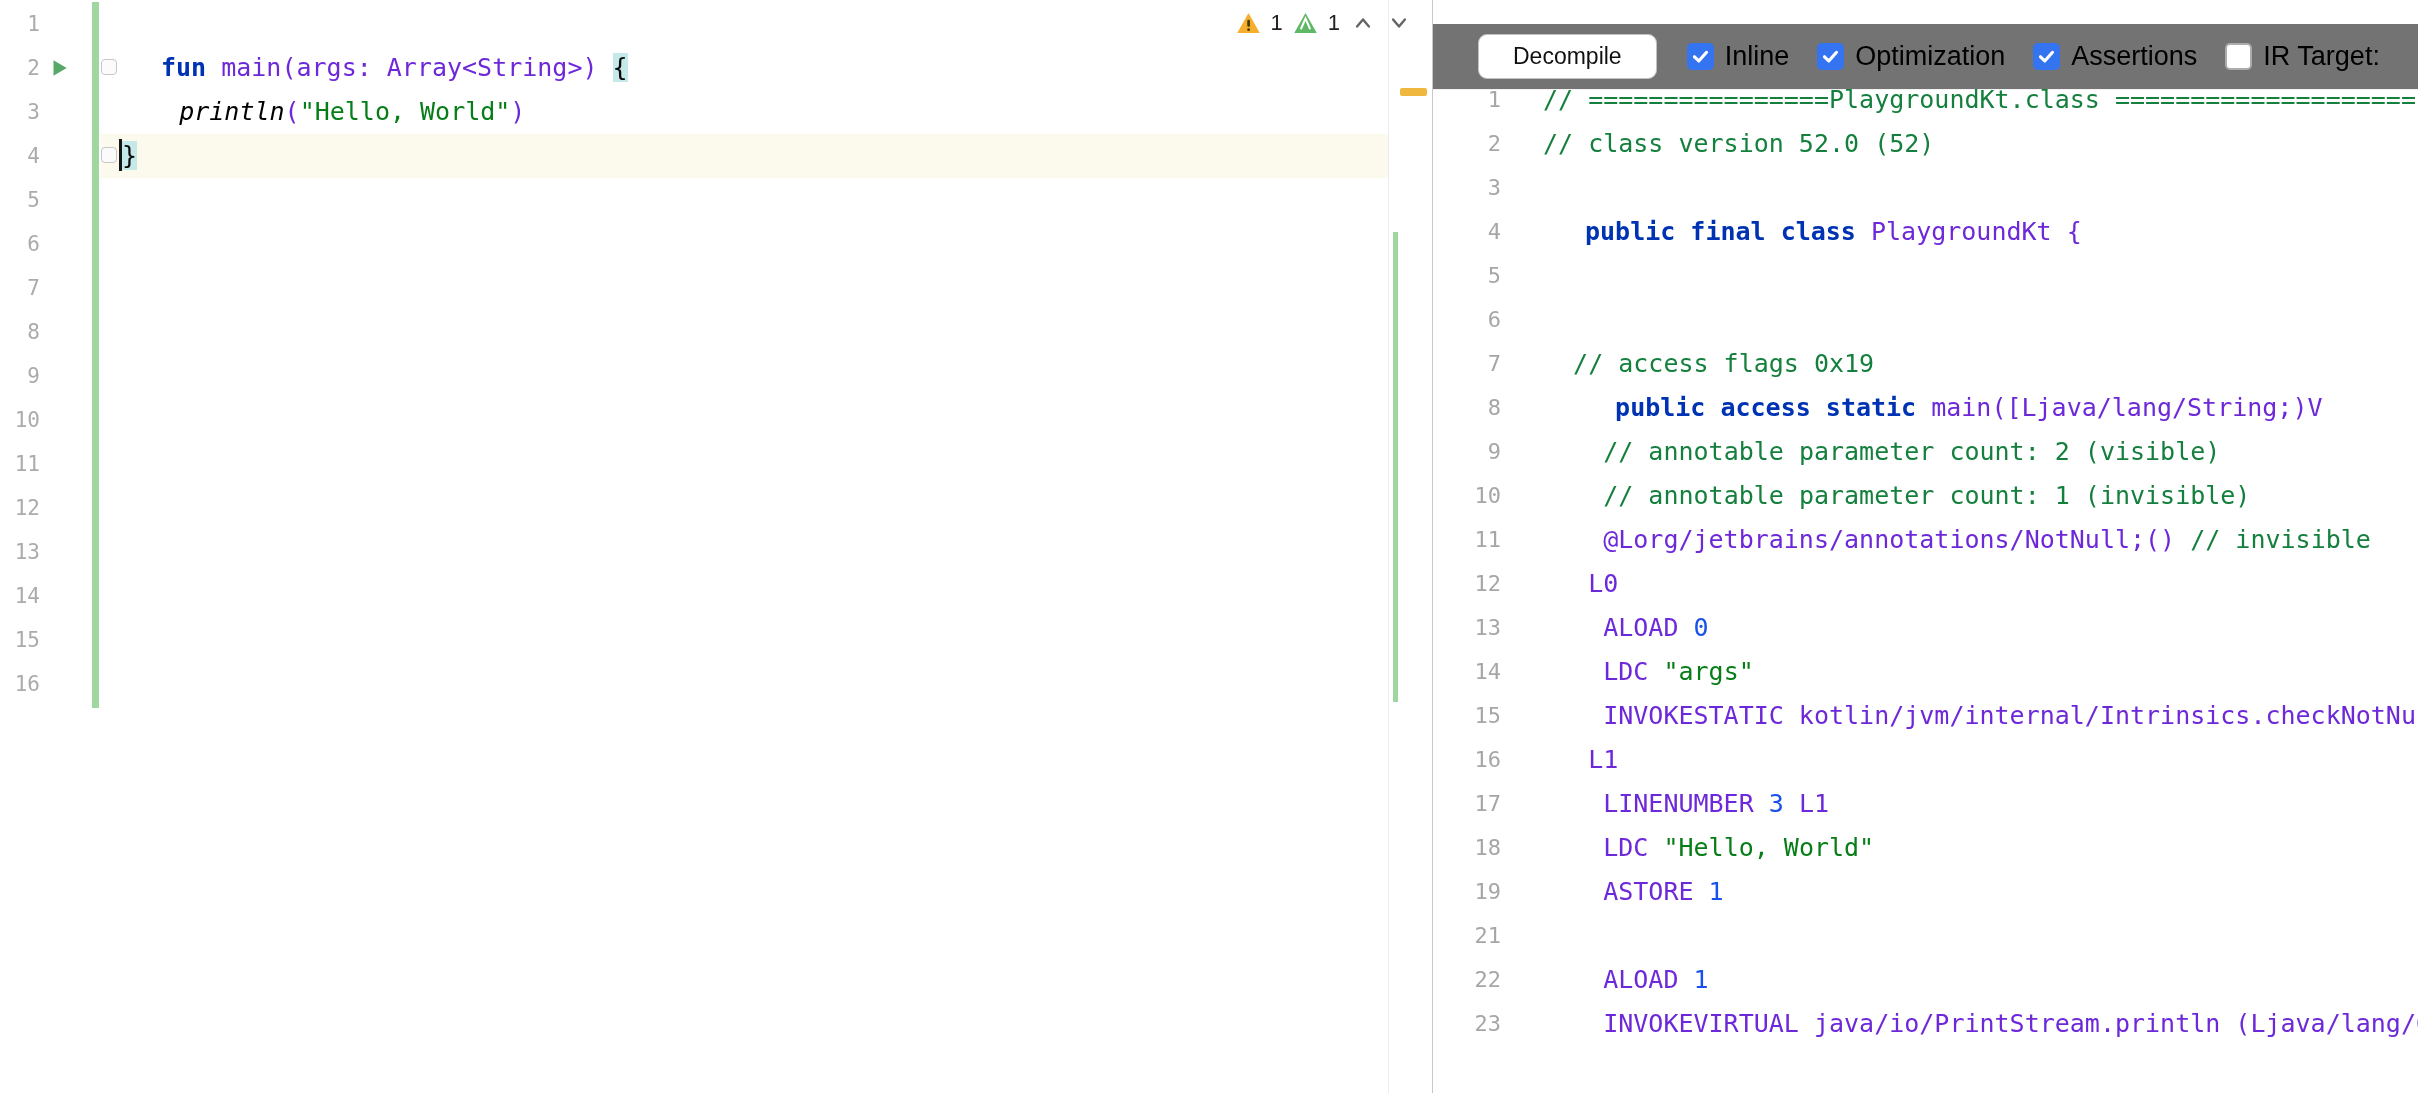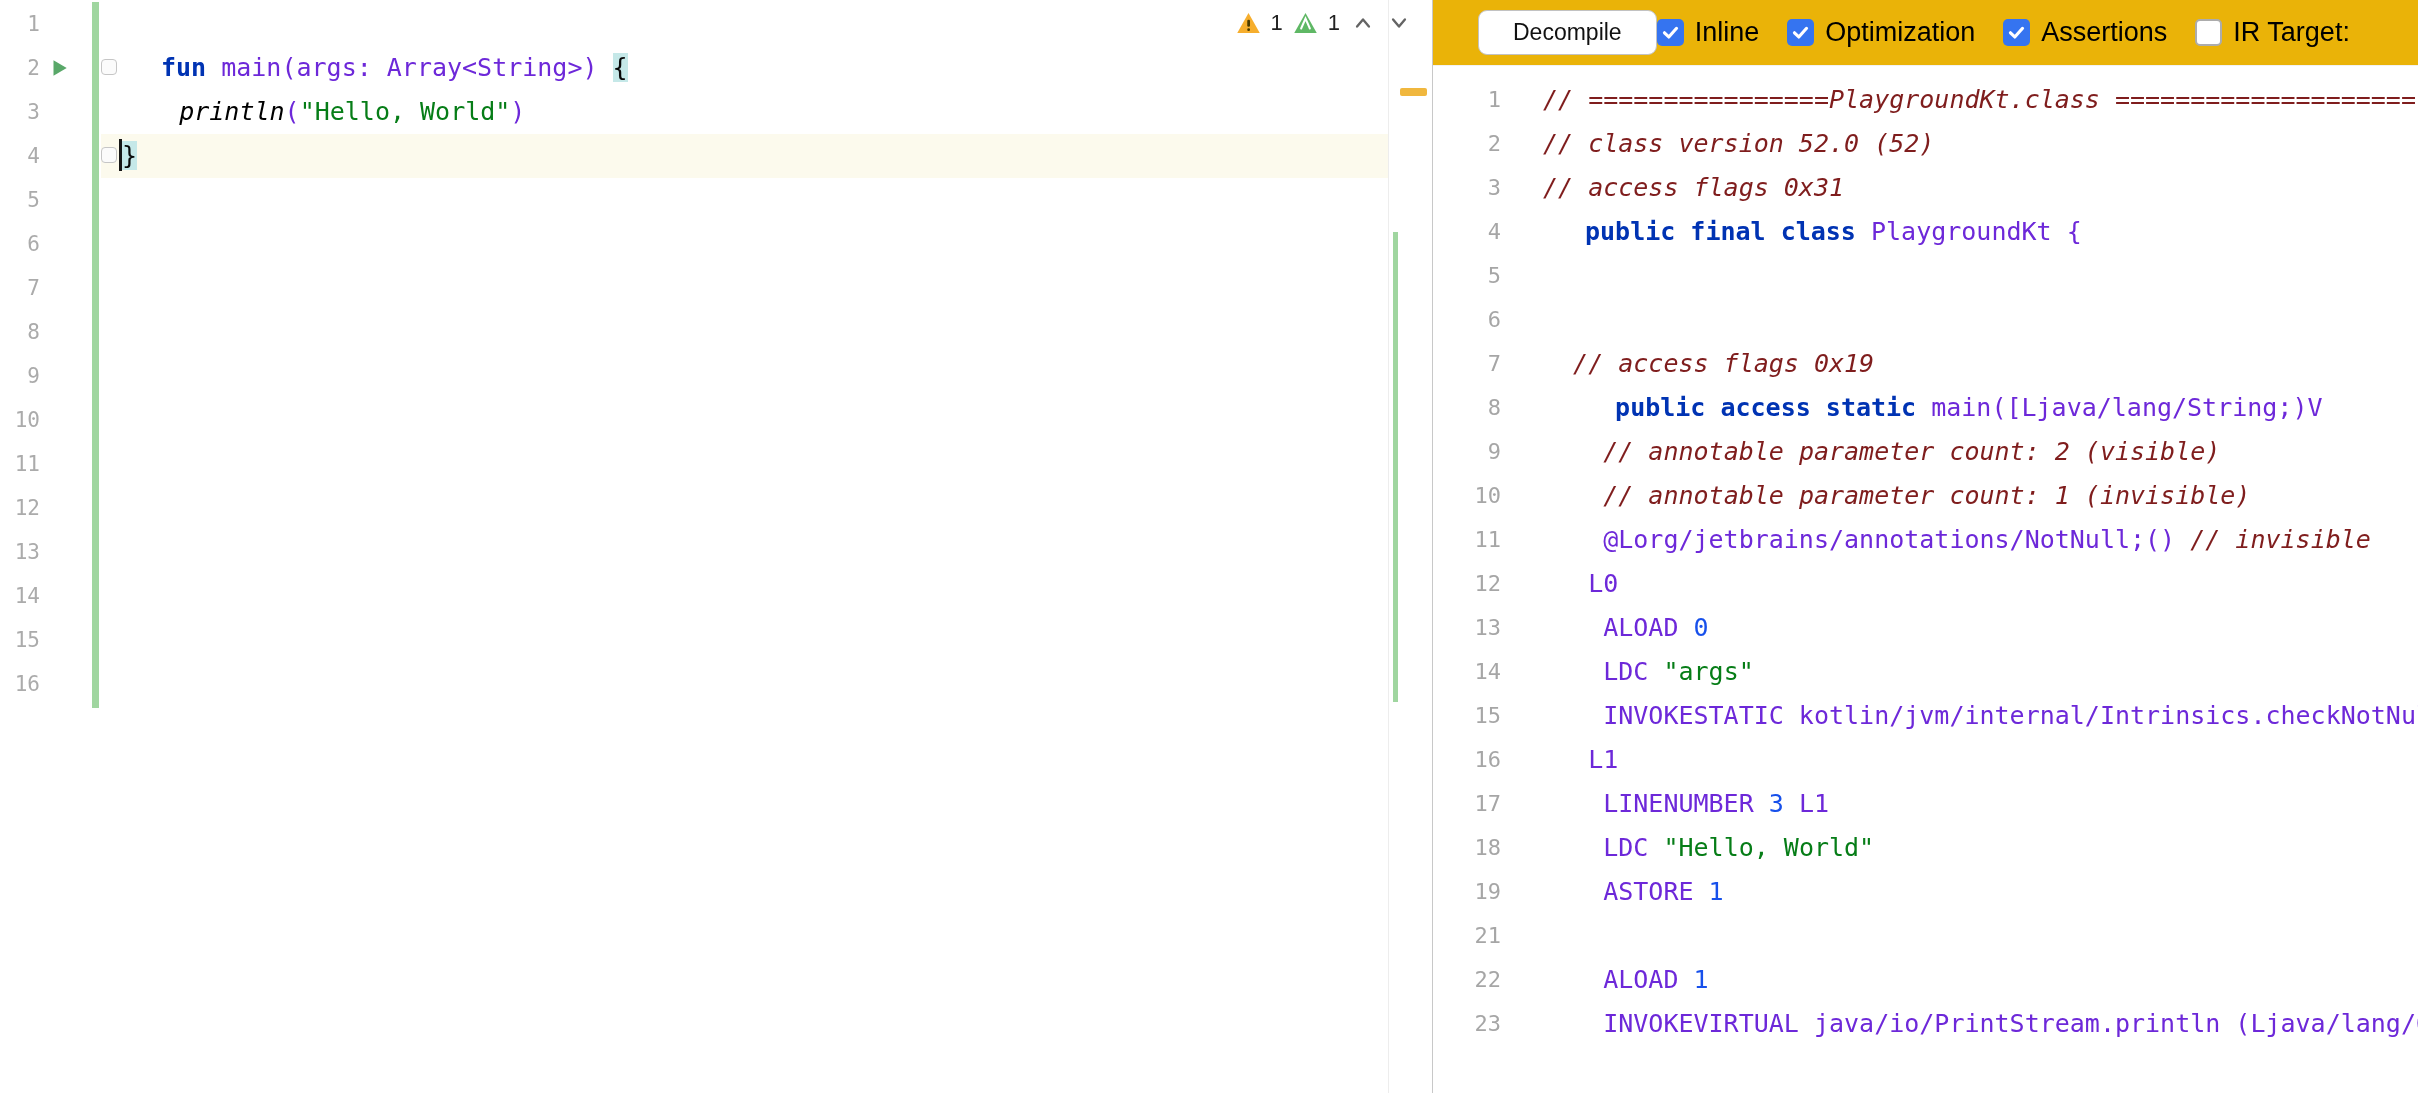--- a/index.html
+++ b/index.html
@@ -21,38 +21,38 @@
   .fold-marker { position: absolute; left: 0; top: 13px; width: 16px; height: 16px; border: 1px solid #C6C6C6; border-radius: 4px; background: #FBFBFB; }
   .caret { display: inline-block; width: 3px; height: 32px; background: #151515; vertical-align: middle; margin-top: -4px; }
 
   .vcs-bar { position: absolute; left: 92px; top: 2px; width: 7px; height: 706px; background: #A0D6A0; }
 
   
   .tk-kw { color: #0033B3; font-weight: bold; margin-left: 42px; }
   .tk-plain { color: #6d28d9; }
   .tk-str { color: #067D17; }
   .tk-num { color: #1750EB; }
-  .tk-cmt { color: #7f1d1d; font-style: italic; }
+  .tk-cmt { color: #15803d; }
   .tk-call { color: #000; font-style: italic; }
   .tk-brace { color: #080808; background: #C5E8E8; }
 
   
   .inspections { position: absolute; top: 10px; right: 20px; display: flex; align-items: center; gap: 10px; z-index: 5; background: transparent; }
   .insp-count { font-size: 22px; color: #222; }
   .insp-icon { width: 25px; height: 25px; }
   .chev { width: 26px; height: 26px; cursor: pointer; }
 
   
   .stripe { position: absolute; left: 1388px; top: 0; width: 44px; height: 1093px; background: #fff; border-left: 1px solid #EDEDED; }
   .mark-warning { position: absolute; left: 11px; top: 88px; width: 27px; height: 8px; border-radius: 2px; background: #F0B73E; }
   .mark-vcs { position: absolute; left: 4px; top: 232px; width: 5px; height: 470px; background: #A0D6A0; }
 
   
   .bytecode-pane { position: absolute; left: 1432px; top: 0; width: 986px; height: 1093px; background: #fff; border-left: 1px solid #C8C8C8; overflow: hidden; }
-  .toolbar { height: 66px; display: flex; align-items: center; padding-left: 45px; border-bottom: 1px solid #F2F2F2; background: #eab308; white-space: nowrap; }
+  .toolbar { height: 66px; display: flex; align-items: center; padding-left: 45px; gap: 30px; border-bottom: 1px solid #F2F2F2; background: #737373; white-space: nowrap; margin-top: 24px; }
   .decompile-btn { height: 45px; padding: 0 34px; background: #fff; border: 1px solid #C2C2C2; border-radius: 9px; font-family: "Liberation Sans", sans-serif; font-size: 23px; color: #111; cursor: pointer; }
   .cb-group { display: flex; align-items: center; gap: 11px; cursor: pointer; }
   .cb { width: 27px; height: 27px; border-radius: 5px; flex: 0 0 auto; display: inline-flex; align-items: center; justify-content: center; }
   .cb.checked { background: #3574F0; }
   .cb.unchecked { background: #fff; border: 2px solid #ACACAC; }
   .cb svg { width: 21px; height: 21px; }
   .cb-label { font-size: 27px; color: #000; }
 
   .right-lines { position: absolute; left: 0; top: 66px; width: 986px; bottom: 0; overflow: hidden; padding-top: 12px; }
   .rrow { display: flex; height: 44px; line-height: 44px; font-family: "DejaVu Sans Mono", monospace; font-size: 25px; white-space: pre; }
@@ -143,21 +143,21 @@
           </label>
           <label class="cb-group">
             <span class="cb unchecked"></span>
             <span class="cb-label">IR Target:</span>
           </label>
         </div>
     </div>
     <div class="right-lines" id="right-lines">
         <div class="rrow"><div class="rln-num">1</div><div class="rln-code"><span class="tk-cmt">// ================PlaygroundKt.class ====================</span></div></div>
         <div class="rrow"><div class="rln-num">2</div><div class="rln-code"><span class="tk-cmt">// class version 52.0 (52)</span></div></div>
-        <div class="rrow"><div class="rln-num">3</div><div class="rln-code"><span class="tk-cmt">// access flags 0x31</span></div></div>
+        <div class="rrow"><div class="rln-num">3</div></div>
         <div class="rrow"><div class="rln-num">4</div><div class="rln-code"><span class="tk-kw">public final class </span><span class="tk-plain">PlaygroundKt {</span></div></div>
         <div class="rrow"><div class="rln-num">5</div><div class="rln-code"></div></div>
         <div class="rrow"><div class="rln-num">6</div><div class="rln-code"></div></div>
         <div class="rrow"><div class="rln-num">7</div><div class="rln-code"><span class="tk-plain">  </span><span class="tk-cmt">// access flags 0x19</span></div></div>
         <div class="rrow"><div class="rln-num">8</div><div class="rln-code"><span class="tk-plain">  </span><span class="tk-kw">public access static </span><span class="tk-plain">main([Ljava/lang/String;)V</span></div></div>
         <div class="rrow"><div class="rln-num">9</div><div class="rln-code"><span class="tk-plain">    </span><span class="tk-cmt">// annotable parameter count: 2 (visible)</span></div></div>
         <div class="rrow"><div class="rln-num">10</div><div class="rln-code"><span class="tk-plain">    </span><span class="tk-cmt">// annotable parameter count: 1 (invisible)</span></div></div>
         <div class="rrow"><div class="rln-num">11</div><div class="rln-code"><span class="tk-plain">    @Lorg/jetbrains/annotations/NotNull;() </span><span class="tk-cmt">// invisible</span></div></div>
         <div class="rrow"><div class="rln-num">12</div><div class="rln-code"><span class="tk-plain">   L0</span></div></div>
         <div class="rrow"><div class="rln-num">13</div><div class="rln-code"><span class="tk-plain">    ALOAD </span><span class="tk-num">0</span></div></div>

